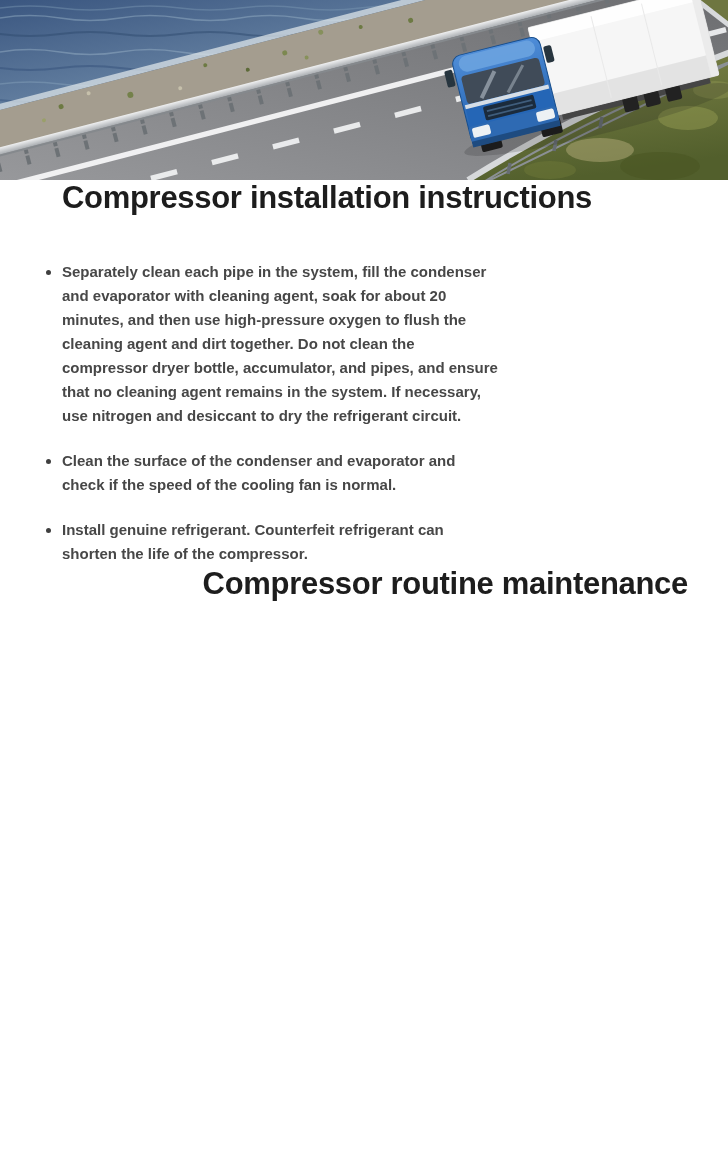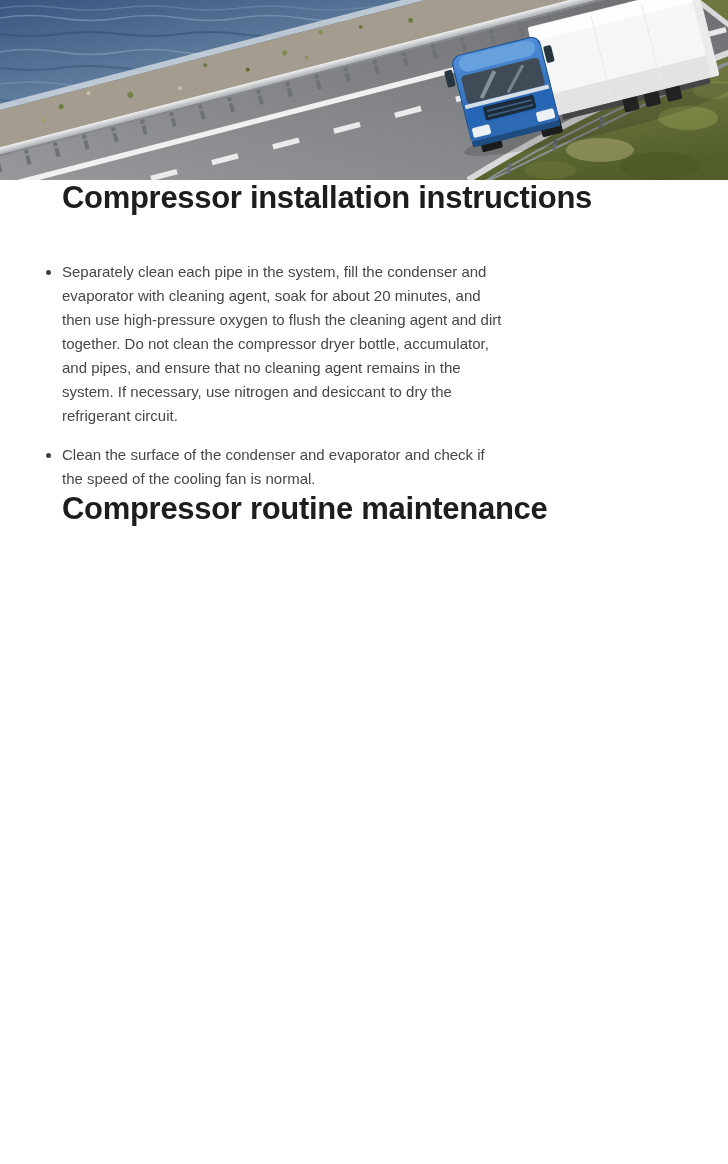--- a/index.html
+++ b/index.html
@@ -18,35 +18,36 @@
   h1.section-title {
     margin: 0;
     font-size: 31px;
     line-height: 36px;
     font-weight: 700;
     color: #1d1d1d;
     letter-spacing: -0.3px;
     white-space: nowrap;
   }
   .title-installation { margin-top: 212px; }
-  .title-maintenance  { margin-top: 168px; }
+  .title-maintenance  { margin-top: 168px; text-align: right; }
 
   ul.bullet-list {
     margin: 44px 0 0 0;
     padding: 0;
     list-style: none;
     width: 440px;
+    font-weight: bold;
   }
   ul.bullet-list li {
     position: relative;
     font-size: 15px;
     line-height: 24px;
     color: #474747;
   }
-  ul.bullet-list li + li { margin-top: 15px; }
+  ul.bullet-list li + li { margin-top: 21px; }
   ul.bullet-list li::before {
     content: "";
     position: absolute;
     left: -16px; top: 9.5px;
     width: 5px; height: 5px;
     border-radius: 50%;
     background: #3f3f3f;
   }
 </style>
 </head>
@@ -175,20 +176,21 @@
   </div>
 
   <div class="content">
 
     <section>
       <h1 class="section-title title-installation">Compressor installation instructions</h1>
 
       <ul class="bullet-list">
         <li>Separately clean each pipe in the system, fill the condenser and evaporator with cleaning agent, soak for about 20 minutes, and then use high-pressure oxygen to flush the cleaning agent and dirt together. Do not clean the compressor dryer bottle, accumulator, and pipes, and ensure that no cleaning agent remains in the system. If necessary, use nitrogen and desiccant to dry the refrigerant circuit.</li>
         <li>Clean the surface of the condenser and evaporator and check if the speed of the cooling fan is normal.</li>
+        <li>Install genuine refrigerant. Counterfeit refrigerant can shorten the life of the compressor.</li>
       </ul>
     </section>
 
     <section>
       <h1 class="section-title title-maintenance">Compressor routine maintenance</h1>
     </section>
 
   </div>
 </div>
 

